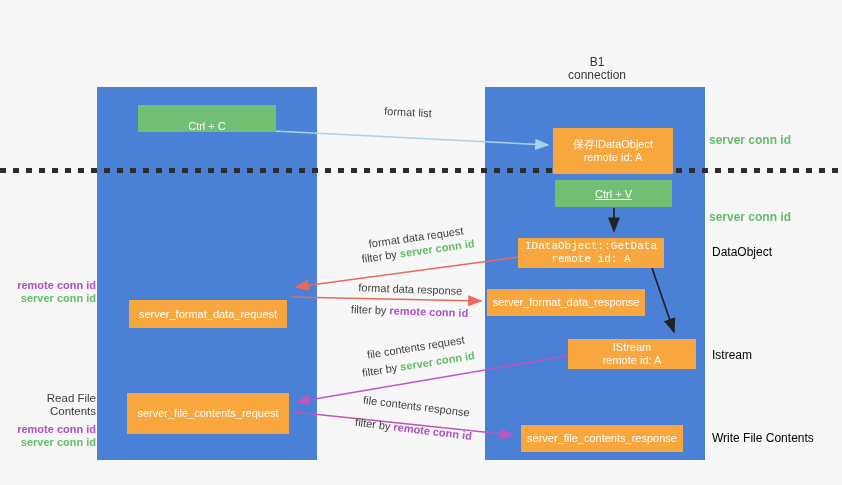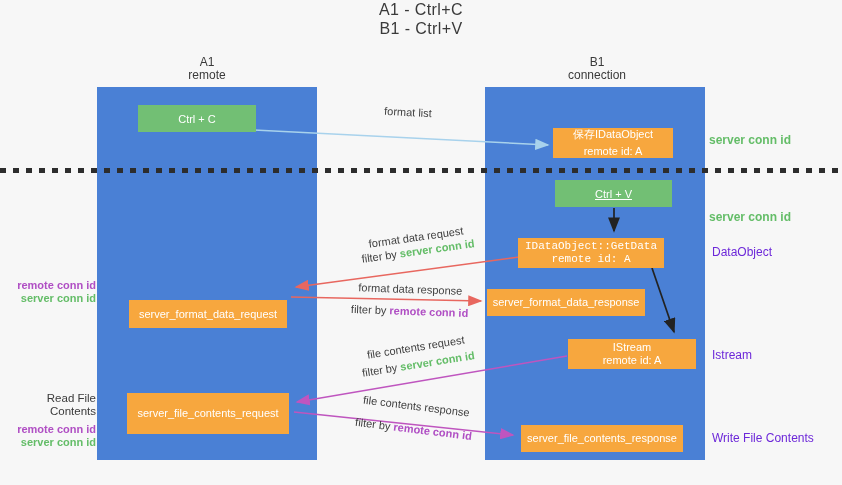--- a/index.html
+++ b/index.html
@@ -10,40 +10,32 @@
   .hdr { text-align:center; font-size:12px; color:#3a3a3a; line-height:13px; }
   .col { background:#4a80d5; }
   .node { display:flex; flex-direction:column; align-items:center; justify-content:center;
           color:#fff; text-align:center; }
   .green-node { background:#72bf74; font-size:11px; }
   .orange-node { background:#f7a73e; font-size:11px; line-height:13px; }
   .dash-line { background:repeating-linear-gradient(90deg,#2d2d2d 0 6px,transparent 6px 13px); }
   .ann { font-size:11px; color:#3f3f3f; text-align:center; line-height:14px; }
   .green-t { color:#64bd68; font-weight:bold; }
   .purple-t { color:#b04fc4; font-weight:bold; }
-  .side { font-size:12px; color:#6d28d9; }
+  .side { font-size:12px; color:#000000; }
   .side-green { font-size:12px; color:#64bd68; font-weight:bold; }
   .left-ann { text-align:right; font-size:11px; line-height:13px; font-weight:bold; }
   .rfc { font-size:11.5px; color:#3a3a3a; font-weight:normal; margin-bottom:5px;padding-left:39px; }
   svg.overlay { position:absolute; left:0; top:0; pointer-events:none; }
 </style>
 </head>
 <body>
 
 <div class="canvas">
 
-  <div class="abs title" style="left:0; top:9; width:842px;">
-    <div>A1 - Ctrl+C</div>
-    <div>B1 - Ctrl+V</div>
-  </div>
 
-  <div class="abs hdr" style="left:147px; top:56px; width:120px;">
-    <div>A1</div>
-    <div>remote</div>
-  </div>
   <div class="abs hdr" style="left:537px; top:56px; width:120px;">
     <div>B1</div>
     <div>connection</div>
   </div>
 
   <div class="abs col" style="left:97px; top:87px; width:220px; height:373px;"></div>
   <div class="abs col" style="left:485px; top:87px; width:220px; height:373px;"></div>
 
   <div class="abs dash-line" style="left:0; top:168px; width:842px; height:5px;"></div>
 
@@ -64,25 +56,25 @@
     </defs>
     <line x1="253" y1="130" x2="548" y2="145" stroke="#a8d2ec" stroke-width="1.6" marker-end="url(#m-blue)"></line>
     <line x1="614" y1="208" x2="614" y2="231" stroke="#222" stroke-width="1.7" marker-end="url(#m-black)"></line>
     <line x1="549" y1="253" x2="296" y2="287" stroke="#e8675f" stroke-width="1.6" marker-end="url(#m-red)"></line>
     <line x1="291" y1="297" x2="481" y2="301" stroke="#e8675f" stroke-width="1.6" marker-end="url(#m-red)"></line>
     <line x1="652" y1="268" x2="674" y2="332" stroke="#222" stroke-width="1.7" marker-end="url(#m-black)"></line>
     <line x1="567" y1="356" x2="297" y2="402" stroke="#bf55bf" stroke-width="1.6" marker-end="url(#m-mag)"></line>
     <line x1="294" y1="412" x2="513" y2="435" stroke="#bf55bf" stroke-width="1.6" marker-end="url(#m-mag)"></line>
   </svg>
 
-  <div class="abs node green-node" style="left:138px; top:105px; width:118px; height:27px;">
+  <div class="abs node green-node" style="left:138px; top:105px; width:138px; height:27px;justify-content:flex-end;">
     <span>Ctrl + C</span>
   </div>
 
-  <div class="abs node orange-node" style="left:553px; top:128px; width:120px; height:30px;justify-content:space-between;">
+  <div class="abs node orange-node" style="left:553px; top:128px; width:120px; height:46px;">
     <span>保存IDataObject</span>
     <span>remote id: A</span>
   </div>
 
   <div class="abs node green-node" style="left:555px; top:180px; width:117px; height:27px;text-decoration:underline;">
     <span>Ctrl + V</span>
   </div>
 
   <div class="abs node orange-node" style="left:518px; top:238px; width:146px; height:30px;font-family:Liberation Mono, monospace;">
     <span>IDataObject::GetData</span>

